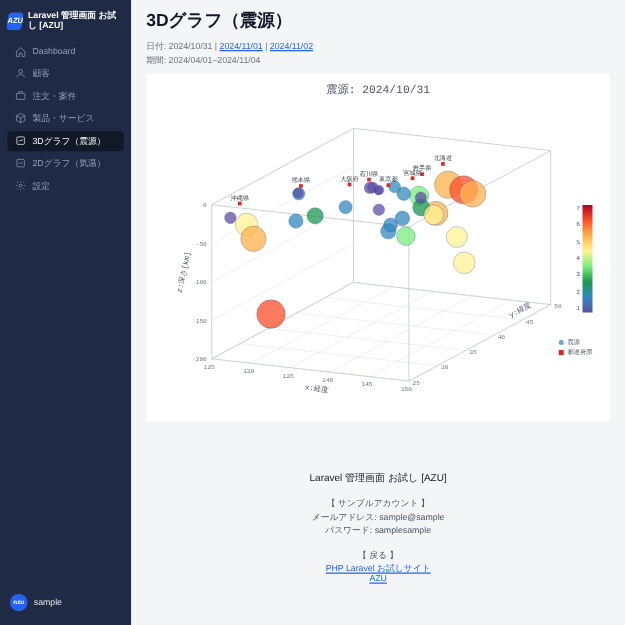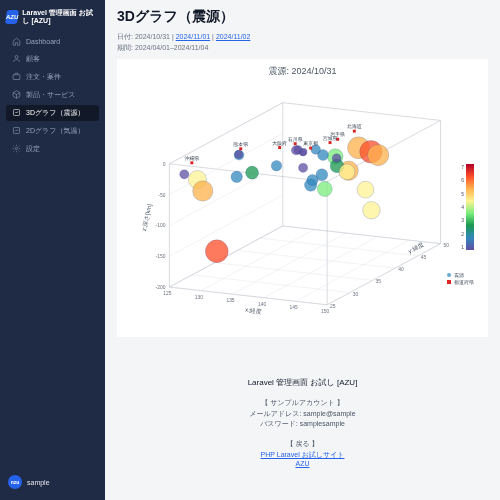--- a/index.html
+++ b/index.html
@@ -16,21 +16,21 @@
   .nav-item .ic svg { width:9px; height:9px; stroke:currentColor; fill:none; stroke-width:1.5; }
   .spacer { flex:1; }
   .user { display:flex; align-items:center; gap:5px; padding:5px 8px; }
   .avatar { width:14px; height:14px; border-radius:50%; background:#2563eb; display:flex; align-items:center; justify-content:center; color:#fff; font-size:5px; font-weight:700; }
   .user-name { font-size:7px; color:#e5e7eb; }
   .main { flex:1; padding:8px 12px; overflow:auto; background:#f4f5f7; }
   .title { font-size:14px; font-weight:700; color:#111827; margin-bottom:6px; }
   .meta { font-size:7px; color:#6b7280; margin-bottom:1px; }
   .meta .dl { display:inline; }
   .meta a { color:#2563eb; text-decoration:underline; }
-  .chart-card { background:#fff; margin-top:6px; padding:6px 8px 4px; position:relative; height:278px; }
+  .chart-card { background:#fff; margin-top:6px; padding:6px 8px 4px; position:relative; height:278px;font-family:Liberation Mono, monospace; }
   .chart-title { text-align:center; font-size:9px; color:#4b5563; margin-bottom:2px; }
   .plot-wrap { position:relative; width:100%; height:240px; }
   .plot { position:absolute; inset:0; }
   .legend-box { position:absolute; right:6px; bottom:34px; font-size:5px; color:#4b5563; }
   .legend-box div { display:flex; align-items:center; gap:3px; margin:1px 0; white-space:nowrap; }
   .lg-dot { width:4px; height:4px; border-radius:50%; }
   .lg-sq { width:4px; height:4px; }
   .colorbar { position:absolute; right:6px; top:84px; width:8px; height:86px; border:none; }
   .cb-gr { width:100%; height:100%; background:linear-gradient(to bottom,#b10026,#fc4e2a,#feb24c,#fef293,#7bed7b,#1a9850,#3288bd,#5e4fa2); }
   .cb-ticks { position:absolute; right:16px; top:84px; height:86px; display:flex; flex-direction:column; justify-content:space-between; font-size:5px; color:#4b5563; text-align:right; }

